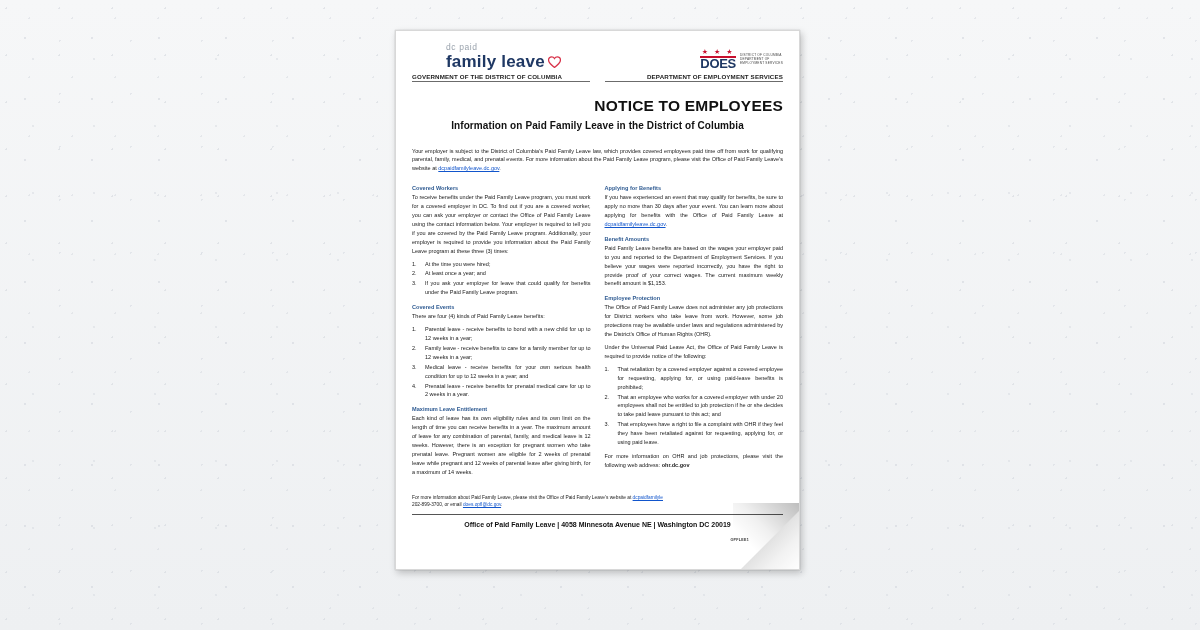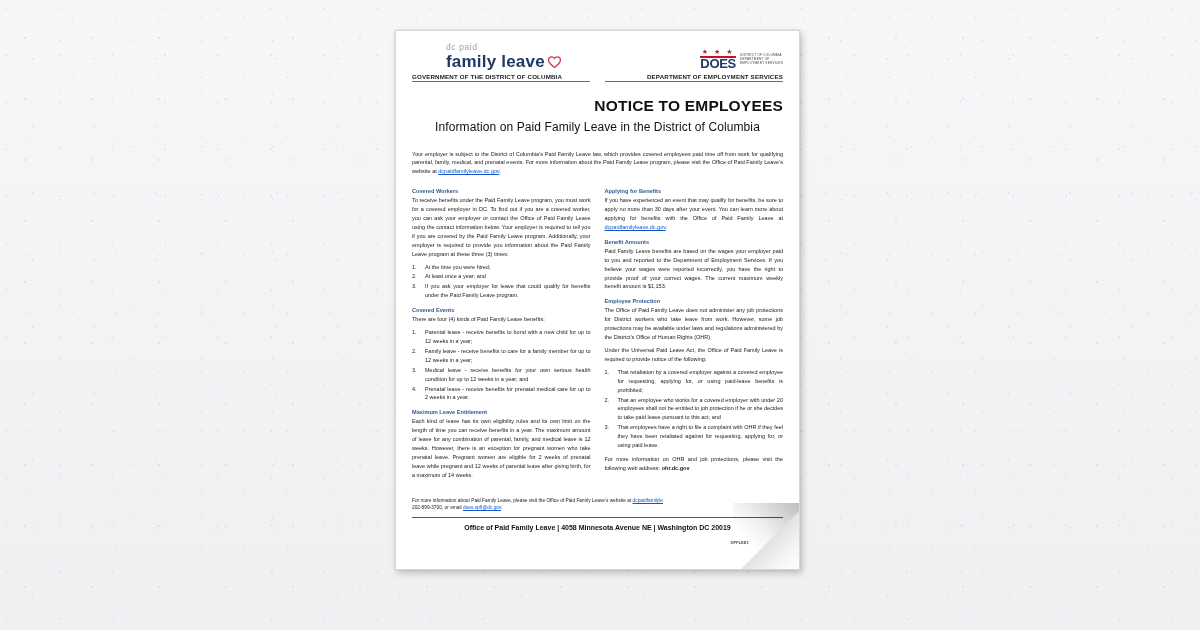--- a/index.html
+++ b/index.html
@@ -91,21 +91,21 @@
   }
   .gov-line { width: 100%; }
   .dept-line { width: 100%; text-align: right; }
 
   
   .title {
     text-align: right; font-size: 15.5px; font-weight: 700; color: #111;
     margin-top: 15px; letter-spacing: 0.2px;
   }
   .subtitle {
-    text-align: center; font-size: 12px; font-weight: 400; color: #111;
+    text-align: center; font-size: 10px; font-weight: 700; color: #111;
     margin-top: 5px; letter-spacing: 0.1px;
   }
 
   
   .intro {
     margin-top: 16px;
     font-size: 5.5px; line-height: 1.62; color: #1a1a1a;
     text-align: justify;
   }
 

